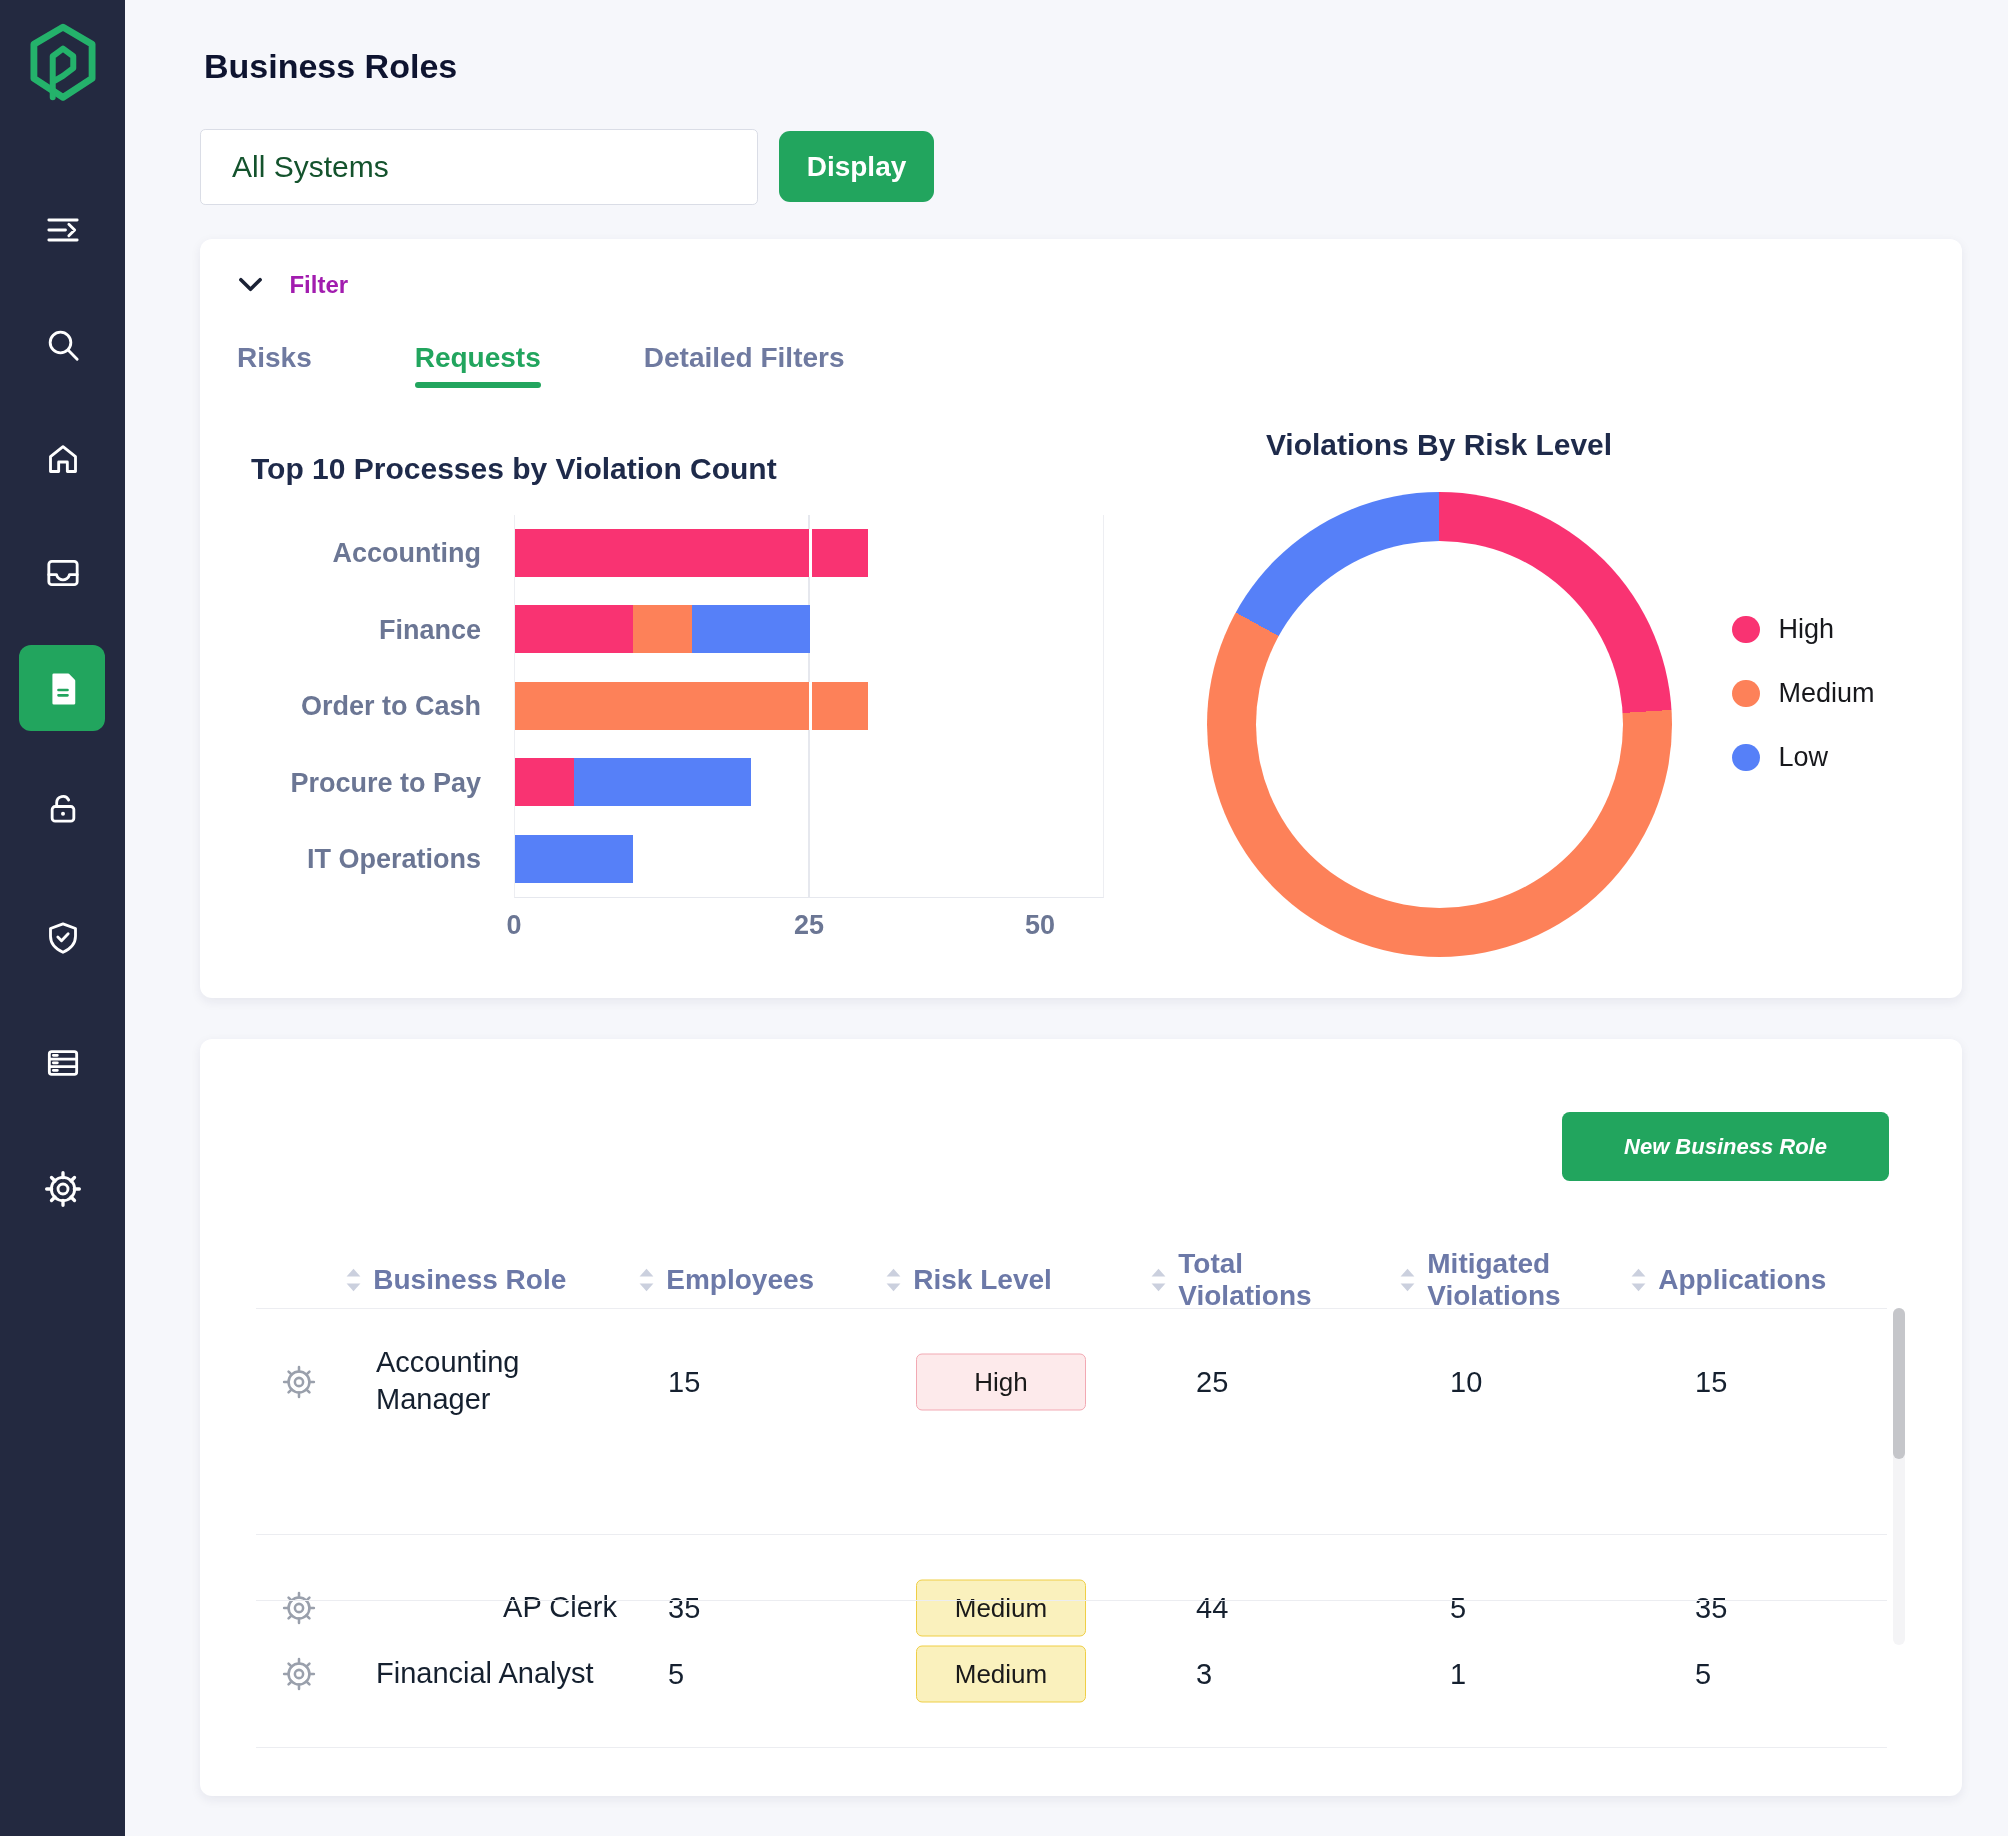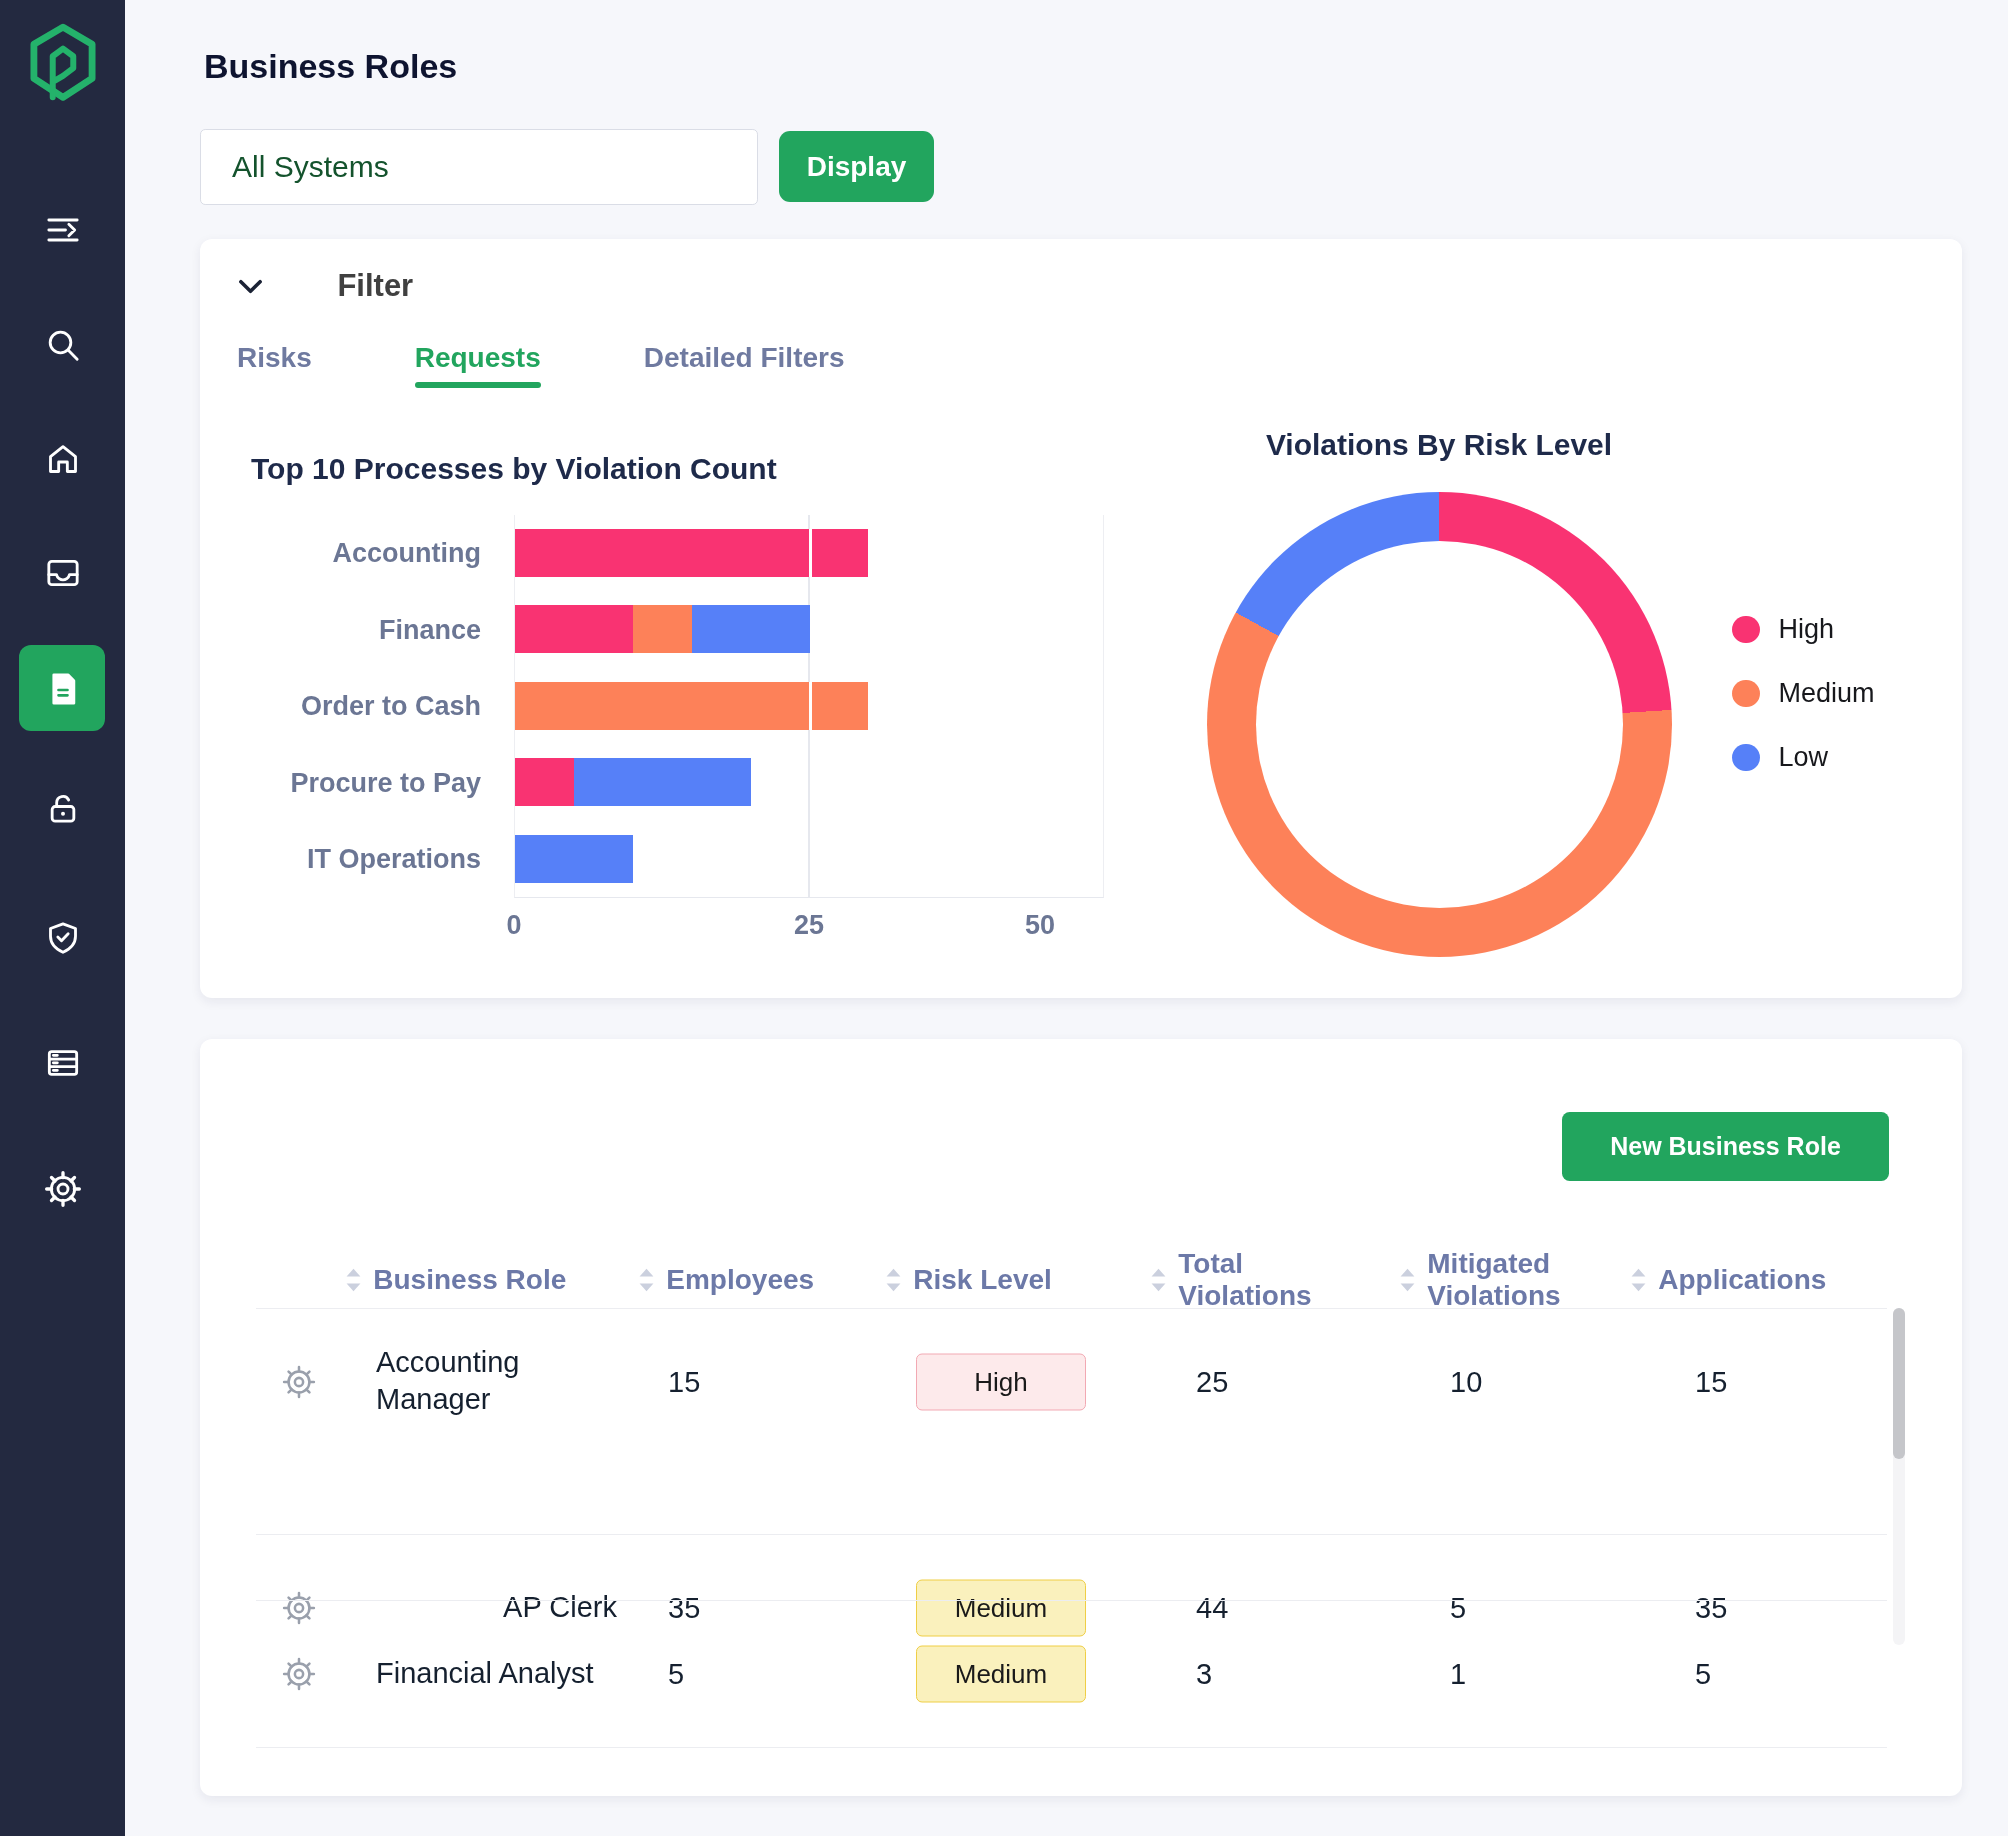--- a/index.html
+++ b/index.html
@@ -23,21 +23,21 @@
   .display-btn{position:absolute;left:779px;top:131px;width:155px;height:71px;background:var(--accent);color:#fff;font-size:28px;font-weight:bold;border:none;border-radius:11px;cursor:pointer;}
 
   
   .card{position:absolute;background:#fff;border-radius:12px;box-shadow:0 3.4px 10.3px rgba(25,35,65,.07);}
   .card-filter{left:200px;top:239px;width:1762px;height:759px;}
   .card-table{left:200px;top:1039px;width:1762px;height:757px;}
 
   
   .filter-head{position:absolute;left:234px;top:268px;display:flex;align-items:center;gap:22.4px;}
   .filter-head .chev{cursor:pointer;display:flex;}
-  .filter-title{font-size:31px;font-weight:bold;color:#404040;margin-left:48px;}
+  .filter-title{font-size:24px;font-weight:bold;color:#a21caf;}
   .tabs{position:absolute;left:237px;top:342px;display:flex;gap:103px;}
   .tab{font-size:28px;font-weight:bold;color:#6F7AA0;cursor:pointer;position:relative;padding-bottom:13.8px;}
   .tab.active{color:var(--accent);}
   .tab.active::after{content:"";position:absolute;left:0;right:0;bottom:0;height:6px;border-radius:3.4px;background:var(--accent);}
 
   
   .chart-title-left{position:absolute;left:251px;top:428px;font-size:30px;font-weight:bold;color:#1E2A4A;margin-top:24px;}
   .bar-labels{position:absolute;left:200px;top:515px;width:281px;height:383px;}
   .bar-label{position:absolute;right:0;width:100%;height:77px;display:flex;align-items:center;justify-content:flex-end;font-size:27px;font-weight:bold;color:var(--muted);}
   .bar-plot{position:absolute;left:514px;top:515px;width:590px;height:383px;border-left:1.7px solid #EDEEF2;border-right:1.7px solid #EDEEF2;border-bottom:1.7px solid #E6E8EE;}
@@ -50,21 +50,21 @@
   
   .chart-title-right{position:absolute;left:1439px;top:428px;transform:translateX(-50%);font-size:30px;font-weight:bold;color:#1E2A4A;white-space:nowrap;}
   .donut{position:absolute;left:1207px;top:492px;width:465px;height:465px;border-radius:50%;}
   .donut::after{content:"";position:absolute;left:49px;top:49px;width:367px;height:367px;background:#fff;border-radius:50%;}
   .legend{position:absolute;left:1732px;top:614px;display:flex;flex-direction:column;gap:33px;}
   .legend-item{display:flex;align-items:center;gap:19px;}
   .legend-dot{width:27.5px;height:27.5px;border-radius:50%;}
   .legend-label{font-size:27px;color:#17181C;}
 
   
-  .new-role-btn{position:absolute;left:1562px;top:1112px;width:327px;height:69px;background:var(--accent);color:#fff;font-size:25px;font-weight:bold;border:none;border-radius:7.7px;cursor:pointer;}
+  .new-role-btn{position:absolute;left:1562px;top:1112px;width:327px;height:69px;background:var(--accent);color:#fff;font-size:22px;font-weight:bold;border:none;border-radius:7.7px;cursor:pointer;font-style:italic;}
   .th{position:absolute;top:1239px;height:82px;display:flex;align-items:center;gap:10.3px;cursor:pointer;}
   .th .lbl{font-size:28px;font-weight:bold;color:var(--hdr);line-height:1.15;}
   .th-role{left:344px;} .th-emp{left:637px;} .th-risk{left:884px;}
   .th-total{left:1149px;width:224px;} .th-mit{left:1398px;width:224px;} .th-app{left:1629px;}
   .th-total .lbl,.th-mit .lbl{width:155px;}
   .t-row{position:absolute;left:256px;width:1631px;height:146px;border-top:1.7px solid var(--line);}
   .t-row-1{top:1308px;} .t-row-2{top:1534px;text-align:right;} .t-row-3{top:1600px;}
   .t-bottom{position:absolute;left:256px;top:1747px;width:1631px;height:0;border-top:1.7px solid var(--line);}
   .cell{position:absolute;top:50%;transform:translateY(-50%);font-size:29px;color:#15202F;}
   .c-gear{left:24px;cursor:pointer;display:flex;}

